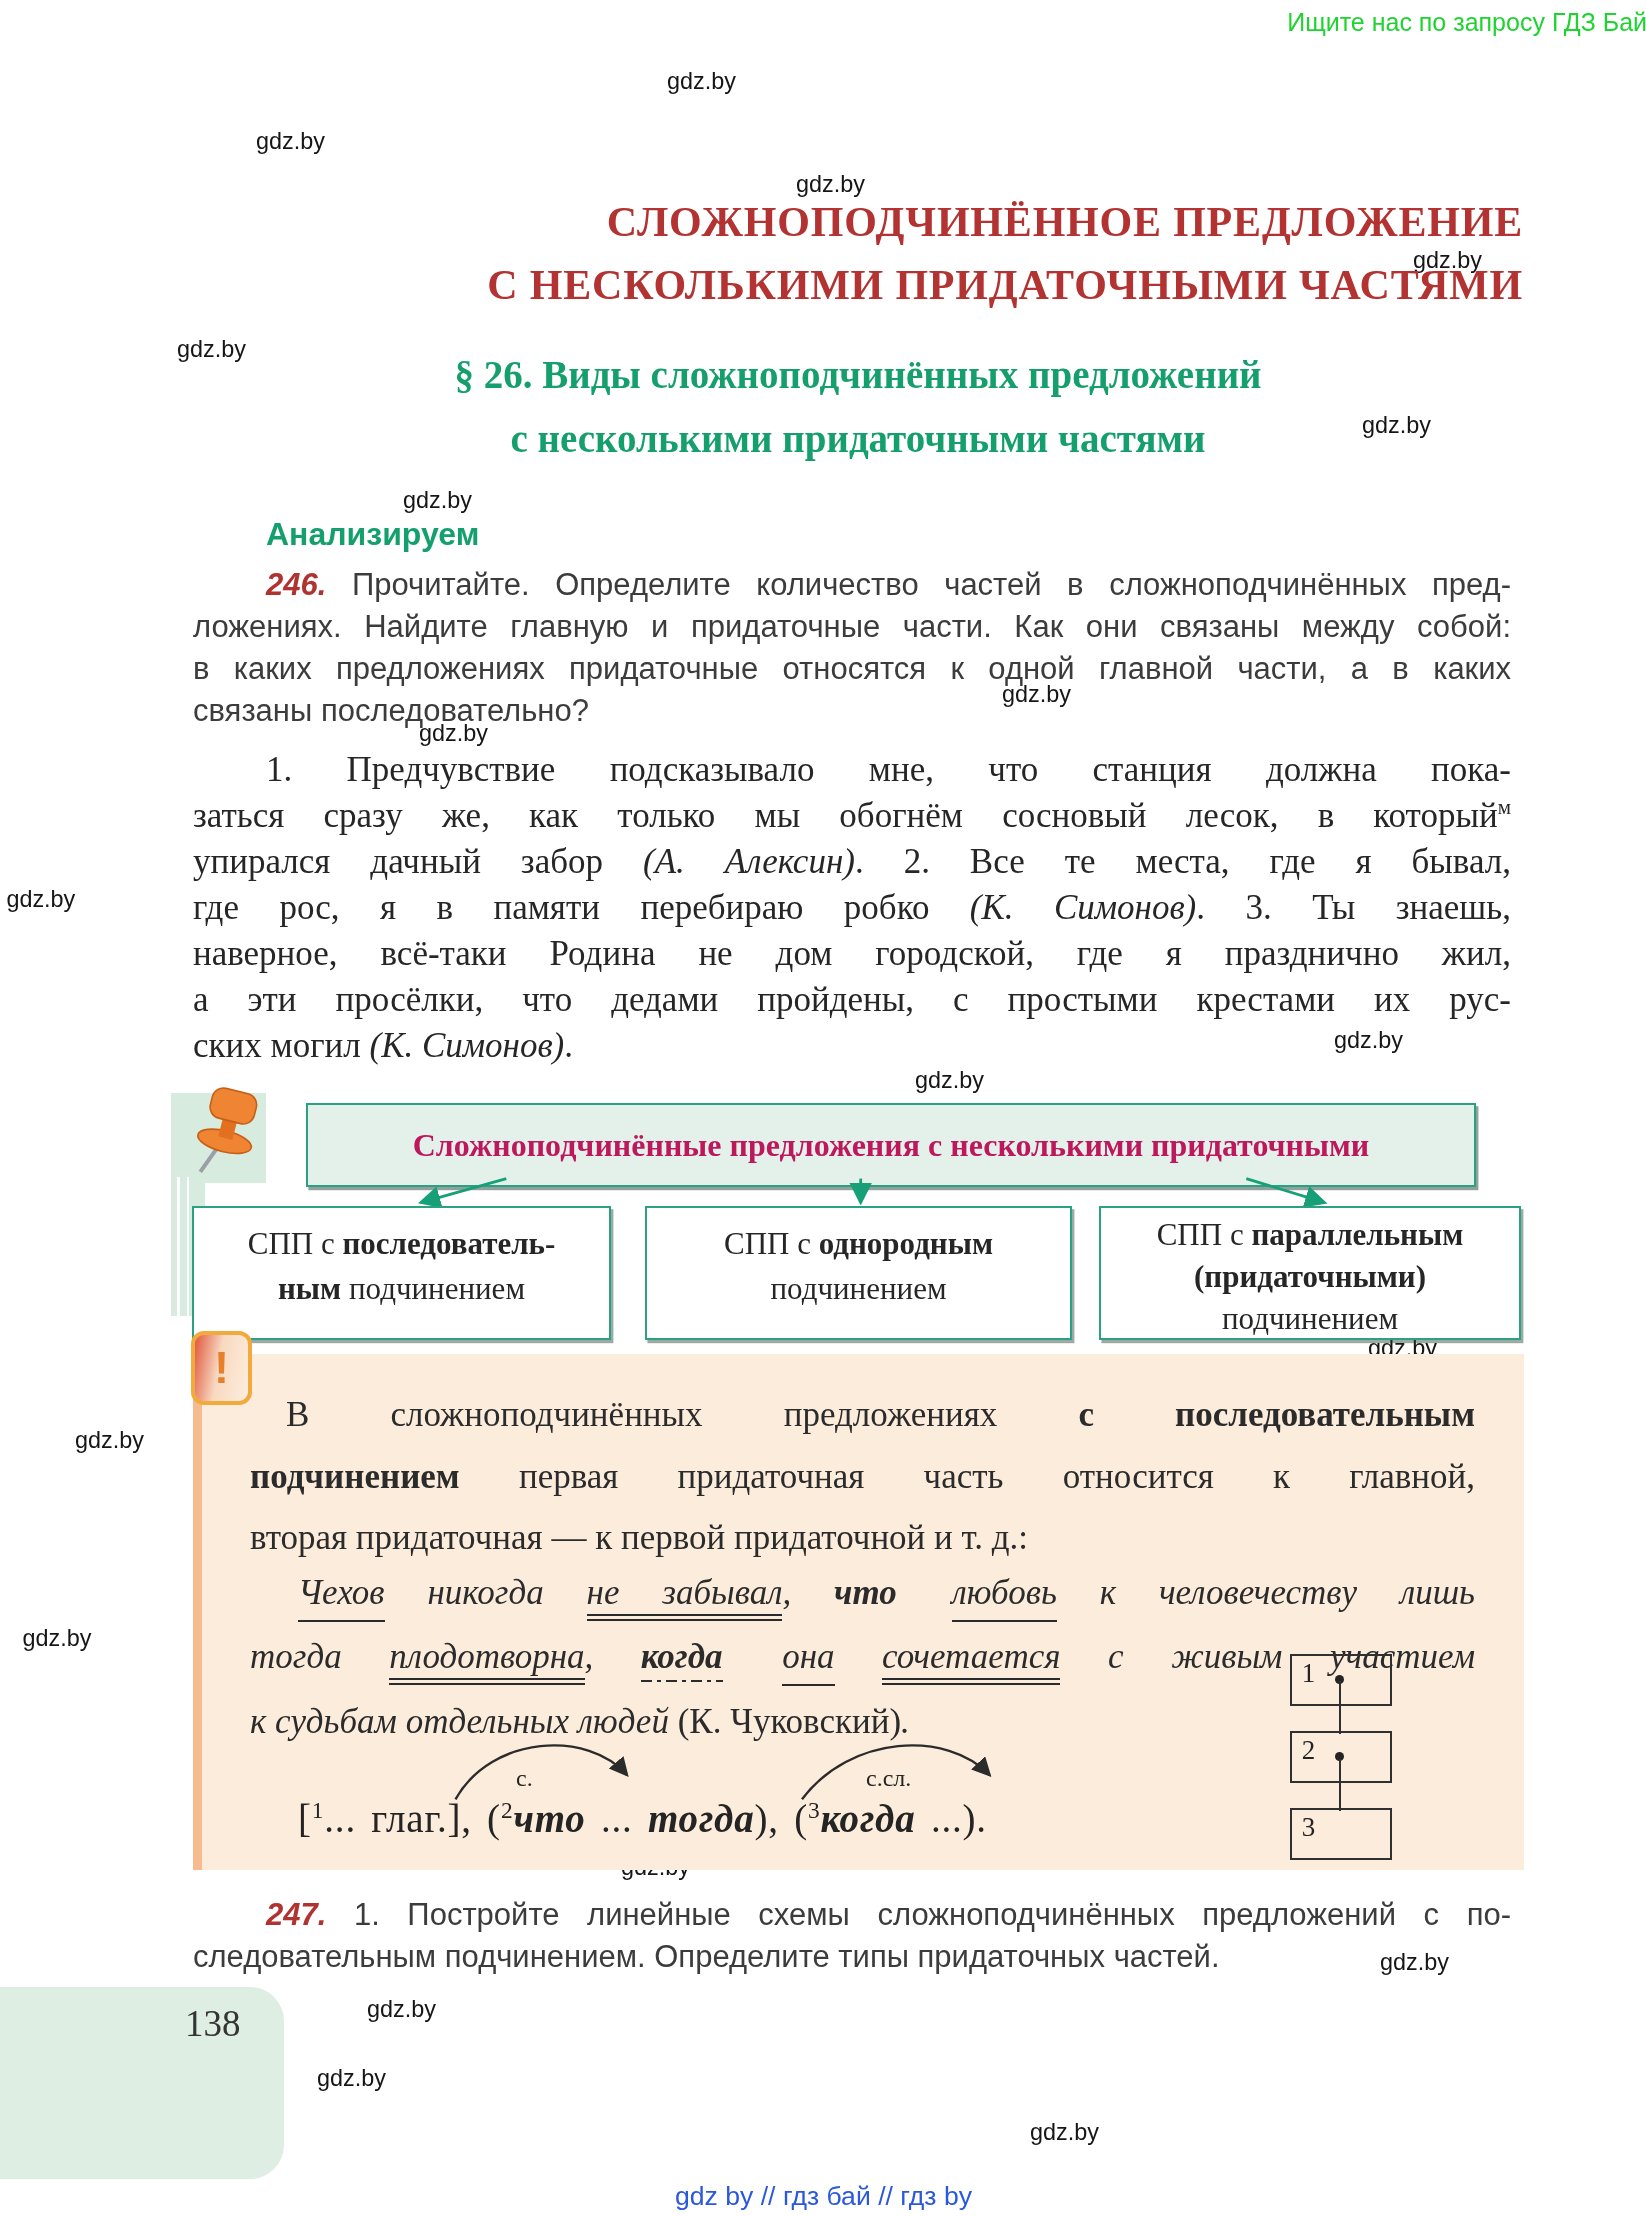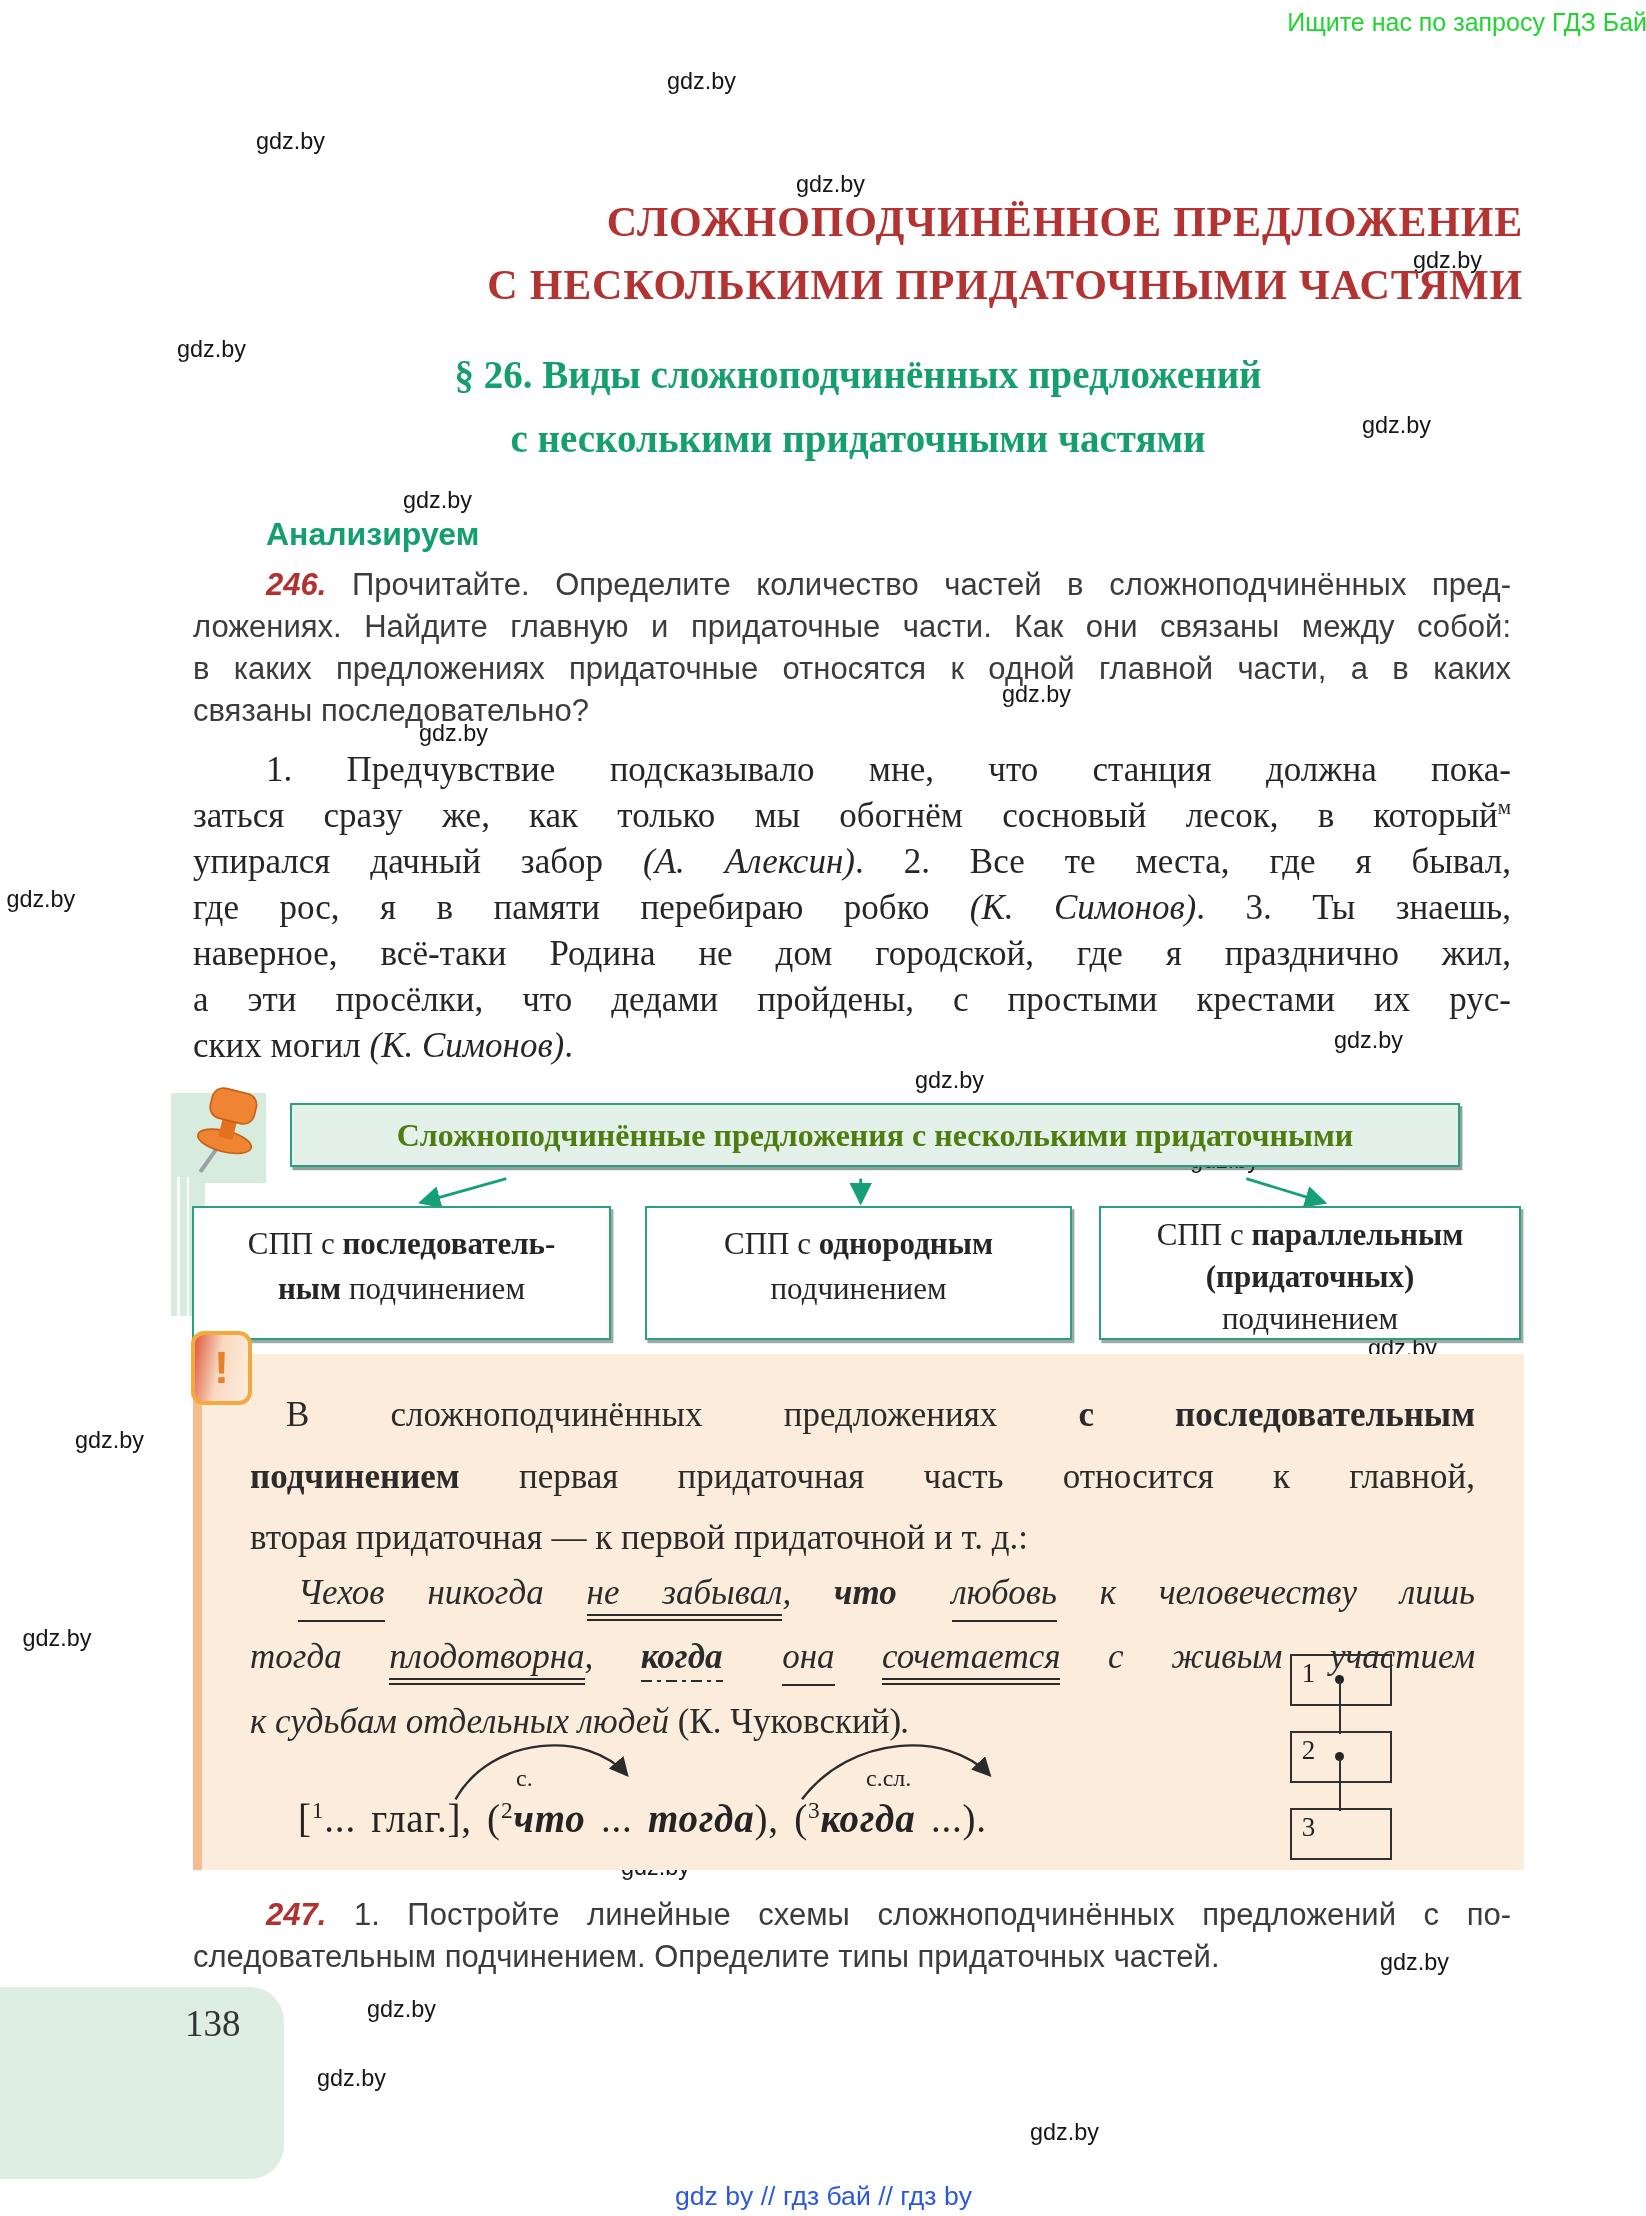--- a/index.html
+++ b/index.html
@@ -17,24 +17,24 @@
   .lbl{position:absolute;left:266px;top:516px;font:bold 32px "Liberation Sans",sans-serif;color:#14a06e;}
   .exline{position:absolute;font:31px/1.25 "Liberation Sans","DejaVu Sans",sans-serif;color:#3c3c3c;}
   .litline{position:absolute;font:35px/1.25 "Liberation Serif","DejaVu Serif",serif;color:#262626;}
   .jl{text-align:justify;text-align-last:justify;}
   .rednum{color:#b03231;font-weight:bold;font-style:italic;}
   sup{font-size:60%;vertical-align:super;line-height:0;}
   
   .ribbon-sq{position:absolute;left:171px;top:1093px;width:95px;height:90px;background:#d8ebdf;}
   .ribbon-bar{position:absolute;left:171px;top:1177px;width:34px;height:139px;
     background:linear-gradient(to right,#d8ebdf 0 6.4px,#ffffff 6.4px 8.9px,#d8ebdf 8.9px 16px,#ffffff 16px 18.5px,#d8ebdf 18.5px 34px);}
-  .rootbox{position:absolute;left:290px;top:1103px;width:1170px;height:64px;box-sizing:border-box;
+  .rootbox{position:absolute;left:306px;top:1103px;width:1170px;height:84px;box-sizing:border-box;
     background:#e4f1ea;border:2.4px solid #2aa183;box-shadow:2.4px 3.2px 0 rgba(35,66,52,.5);
     display:flex;align-items:center;justify-content:center;
-    font:bold 32px "Liberation Serif","DejaVu Serif",serif;color:#4d7c0f;}
+    font:bold 32px "Liberation Serif","DejaVu Serif",serif;color:#be185d;}
   .gbox{position:absolute;top:1206px;height:134px;box-sizing:border-box;background:#ffffff;
     border:2.4px solid #2aa183;box-shadow:2.4px 3.2px 0 rgba(35,66,52,.45);text-align:center;
     font:31px/45px "Liberation Serif","DejaVu Serif",serif;color:#262626;padding-top:13px;}
   
   .infobox{position:absolute;left:193px;top:1354px;width:1331px;height:516px;box-sizing:border-box;
     background:#fcecdc;border-left:9.7px solid #f6bc90;}
   .alert{position:absolute;left:191px;top:1331px;width:61px;height:74px;box-sizing:border-box;
     border:4px solid #f2a93e;border-radius:13px;
     background:linear-gradient(100deg,#e0573e 0%,#f8d9c0 45%,#fdeede 100%);
     display:flex;align-items:center;justify-content:center;
@@ -133,21 +133,21 @@
   <div class="gbox" style="left:192px;width:419px">
     <span>СПП с </span><span class="b">последователь-</span><br>
     <span class="b">ным</span><span> подчинением</span>
   </div>
   <div class="gbox" style="left:645px;width:427px">
     <span>СПП с </span><span class="b">однородным</span><br>
     <span>подчинением</span>
   </div>
   <div class="gbox" style="left:1099px;width:422px;padding-top:6.4px;line-height:42px">
     <span>СПП с </span><span class="b">параллельным</span><br>
-    <span class="b">(придаточных)</span><br>
+    <span class="b">(придаточными)</span><br>
     <span>подчинением</span>
   </div>
 
   <div class="infobox"></div>
   <div class="alert">!</div>
   <div class="ruleline jl" style="left:286px;top:1394px;width:1189px"><span>В сложноподчинённых предложениях </span><span class="b">с последовательным</span></div>
   <div class="ruleline jl" style="left:250px;top:1456px;width:1225px"><span class="b">подчинением</span><span> первая придаточная часть относится к главной,</span></div>
   <div class="ruleline" style="left:250px;top:1517px;width:1225px">вторая придаточная — к первой придаточной и т. д.:</div>
 
   <div class="exmline jl" style="left:286px;top:1572px;width:1189px">

